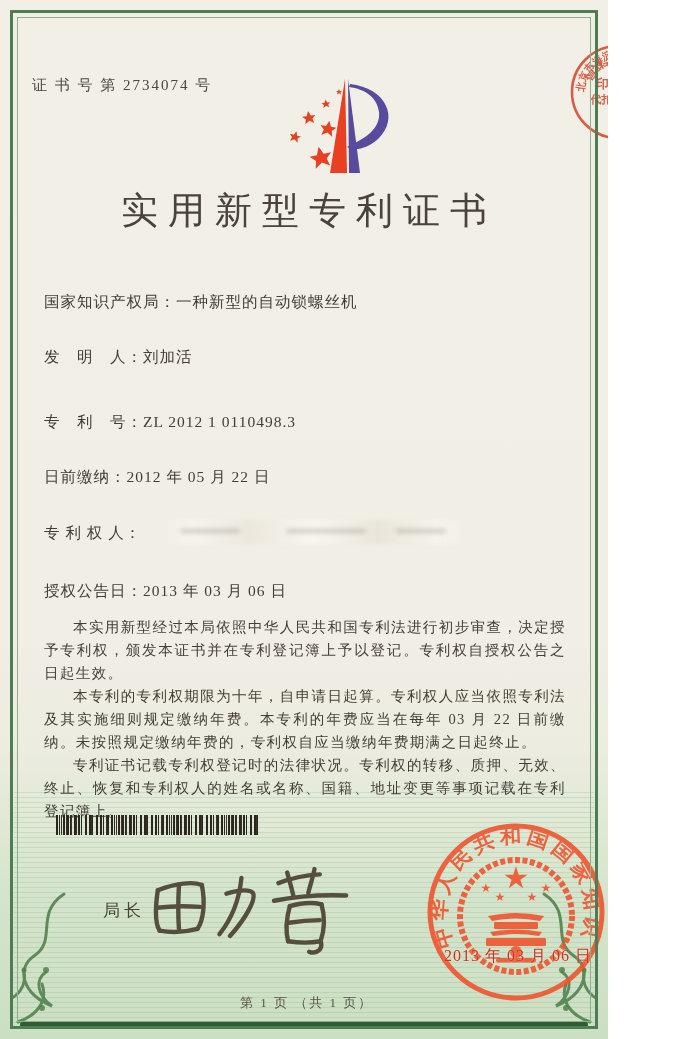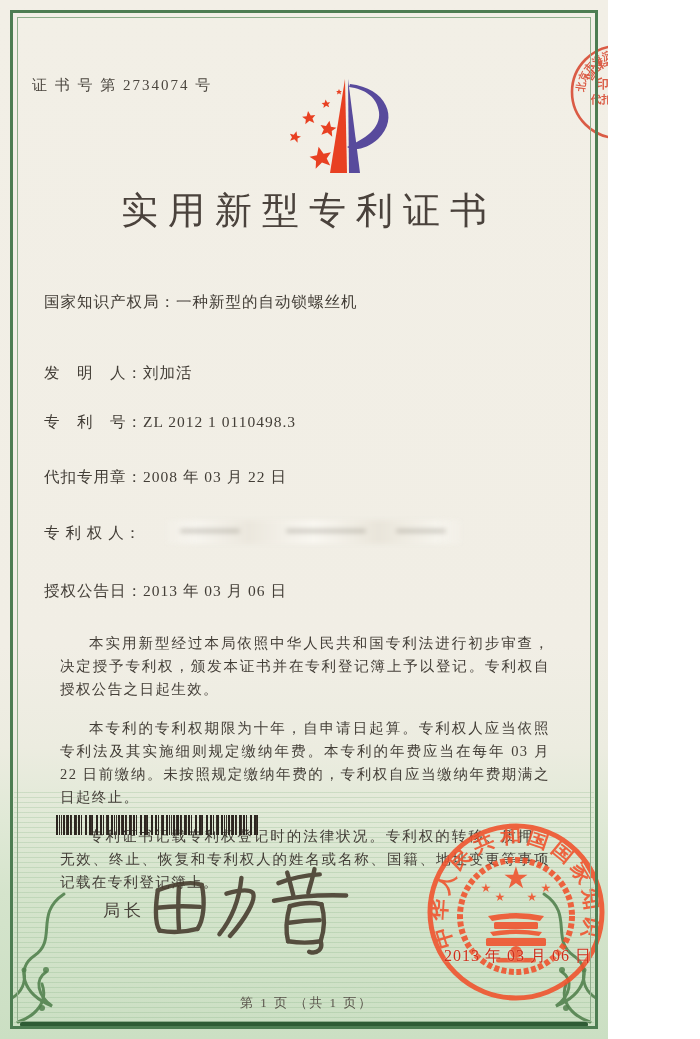--- a/index.html
+++ b/index.html
@@ -18,21 +18,21 @@
     color:#4a423c;z-index:2;text-indent:10px;}
 
   .field-row{position:absolute;left:44px;font-size:15.5px;letter-spacing:1px;color:#423d36;z-index:2;white-space:nowrap;}
   .redact{position:absolute;left:122px;top:-3px;width:295px;height:24px;border-radius:3px;
     background:linear-gradient(90deg,rgba(246,244,238,.2) 0%,#f6f4ee 10%,#ebe7dd 28%,#f8f6f0 50%,#e9e5da 72%,#f5f3ec 92%,rgba(246,244,238,.3) 100%);
     filter:blur(2px);}
   .redact i{position:absolute;top:9px;height:4px;background:rgba(130,124,112,.35);border-radius:2px;filter:blur(1px);}
 
   .paragraphs{position:absolute;left:44px;right:42px;top:616px;z-index:2;color:#433e37;
     font-size:14.5px;line-height:23px;letter-spacing:1.4px;text-align:justify;}
-  .paragraphs p{margin:16px;text-indent:2em;}
+  .paragraphs p{margin:0;text-indent:2em;}
 
   .barcode{position:absolute;left:56px;top:815px;width:202px;height:20px;z-index:2;
     background:repeating-linear-gradient(90deg,#2c2620 0 2px,transparent 2px 3px,#2c2620 3px 4px,transparent 4px 7px,#2c2620 7px 9px,transparent 9px 11px),
                repeating-linear-gradient(90deg,#3a332b 0 1px,transparent 1px 5px);}
 
   .director-label{position:absolute;left:103px;top:899px;font-size:17px;letter-spacing:4px;color:#49433b;z-index:2;}
   .signature-svg{position:absolute;left:142px;top:862px;z-index:2;}
 
   .footer-page{position:absolute;left:240px;top:994px;width:180px;text-align:left;
     font-size:13px;letter-spacing:2px;color:#59544b;z-index:2;}
@@ -115,28 +115,28 @@
     </text>
     <text x="56" y="52" text-anchor="middle" font-size="12.5" font-weight="bold" fill="#d94f38">印 花 税</text>
     <text x="56" y="67" text-anchor="middle" font-size="11" font-weight="bold" fill="#d94f38">代扣专用章</text>
   </svg>
 
   <div class="doc-title">实用新型专利证书</div>
 
   <div class="field-row" style="top:292px">
     <span>国家知识产权局：</span><span>一种新型的自动锁螺丝机</span>
   </div>
-  <div class="field-row" style="top:363px">
+  <div class="field-row" style="top:347px">
     <span>发　明　人：</span><span>刘加活</span>
   </div>
   <div class="field-row" style="top:412px">
     <span>专　利　号：</span><span>ZL 2012 1 0110498.3</span>
   </div>
   <div class="field-row" style="top:467px">
-    <span>代扣专用章：</span><span>2008 年 03 月 22 日</span>
+    <span>日前缴纳：</span><span>2012 年 05 月 22 日</span>
   </div>
   <div class="field-row" style="top:523px">
     <span>专 利 权 人：</span><span></span>
     <span class="redact">
       <i style="left:14px;width:60px"></i>
       <i style="left:120px;width:80px"></i>
       <i style="left:230px;width:50px"></i>
     </span>
   </div>
   <div class="field-row" style="top:581px">

